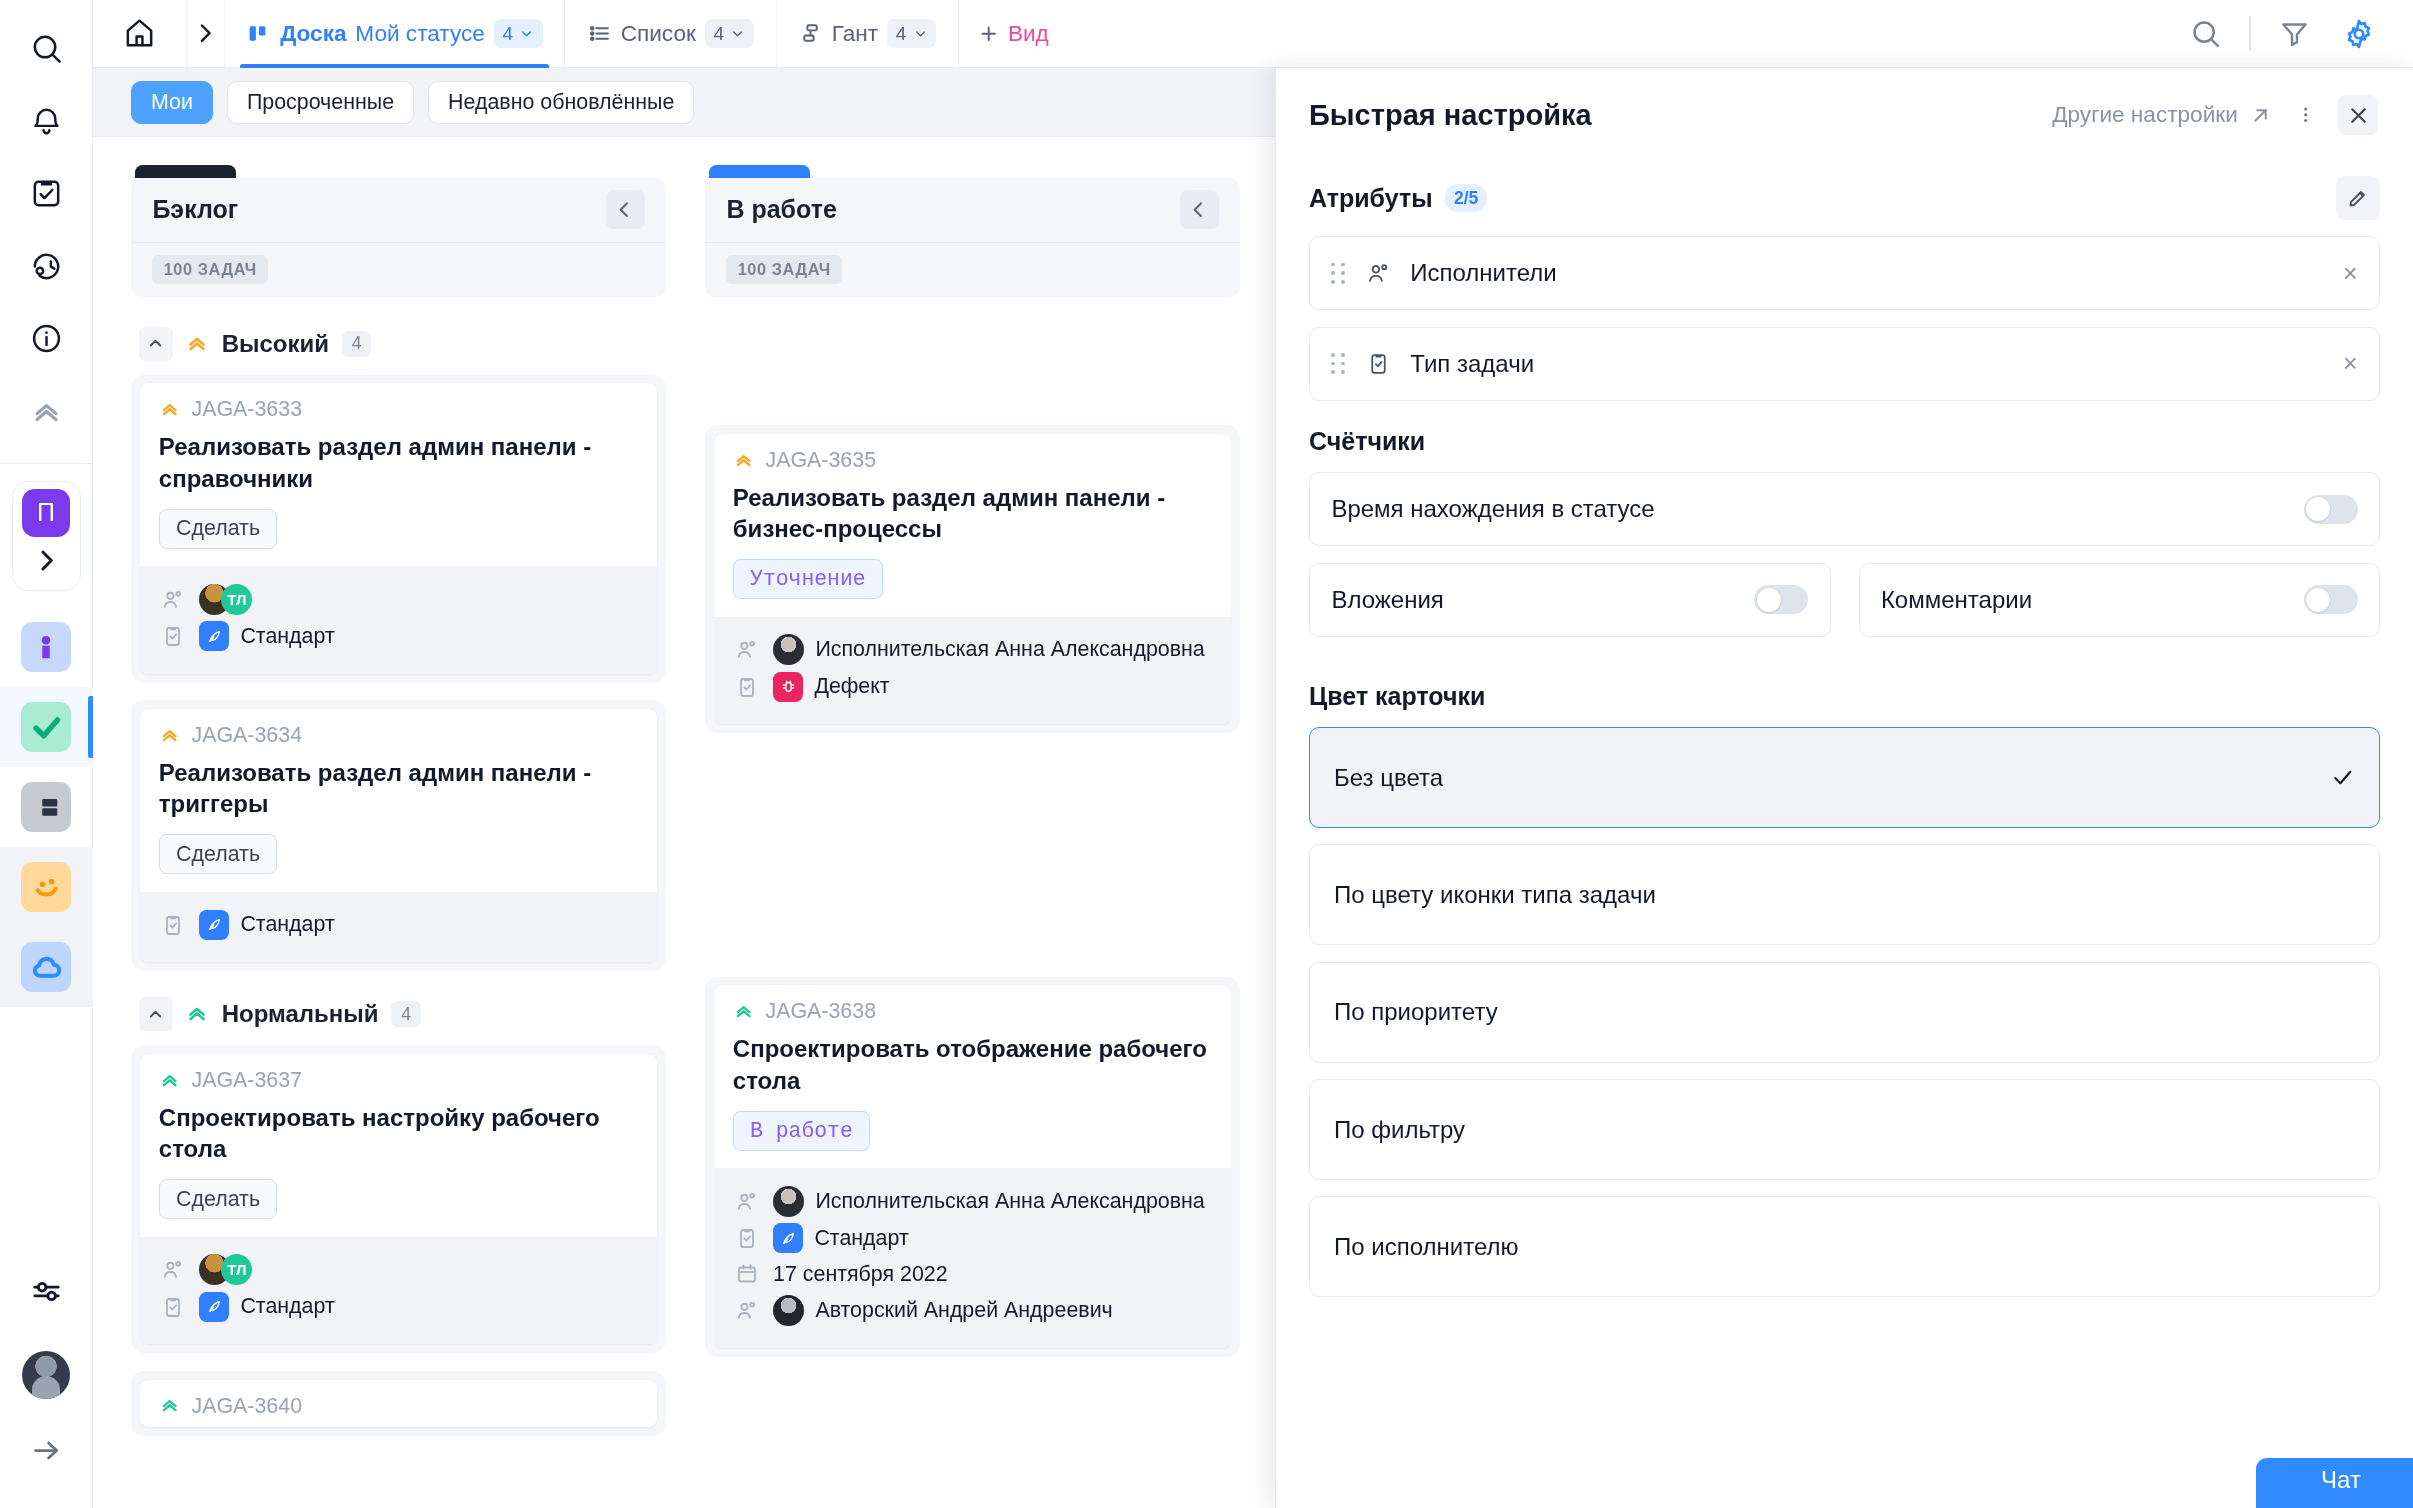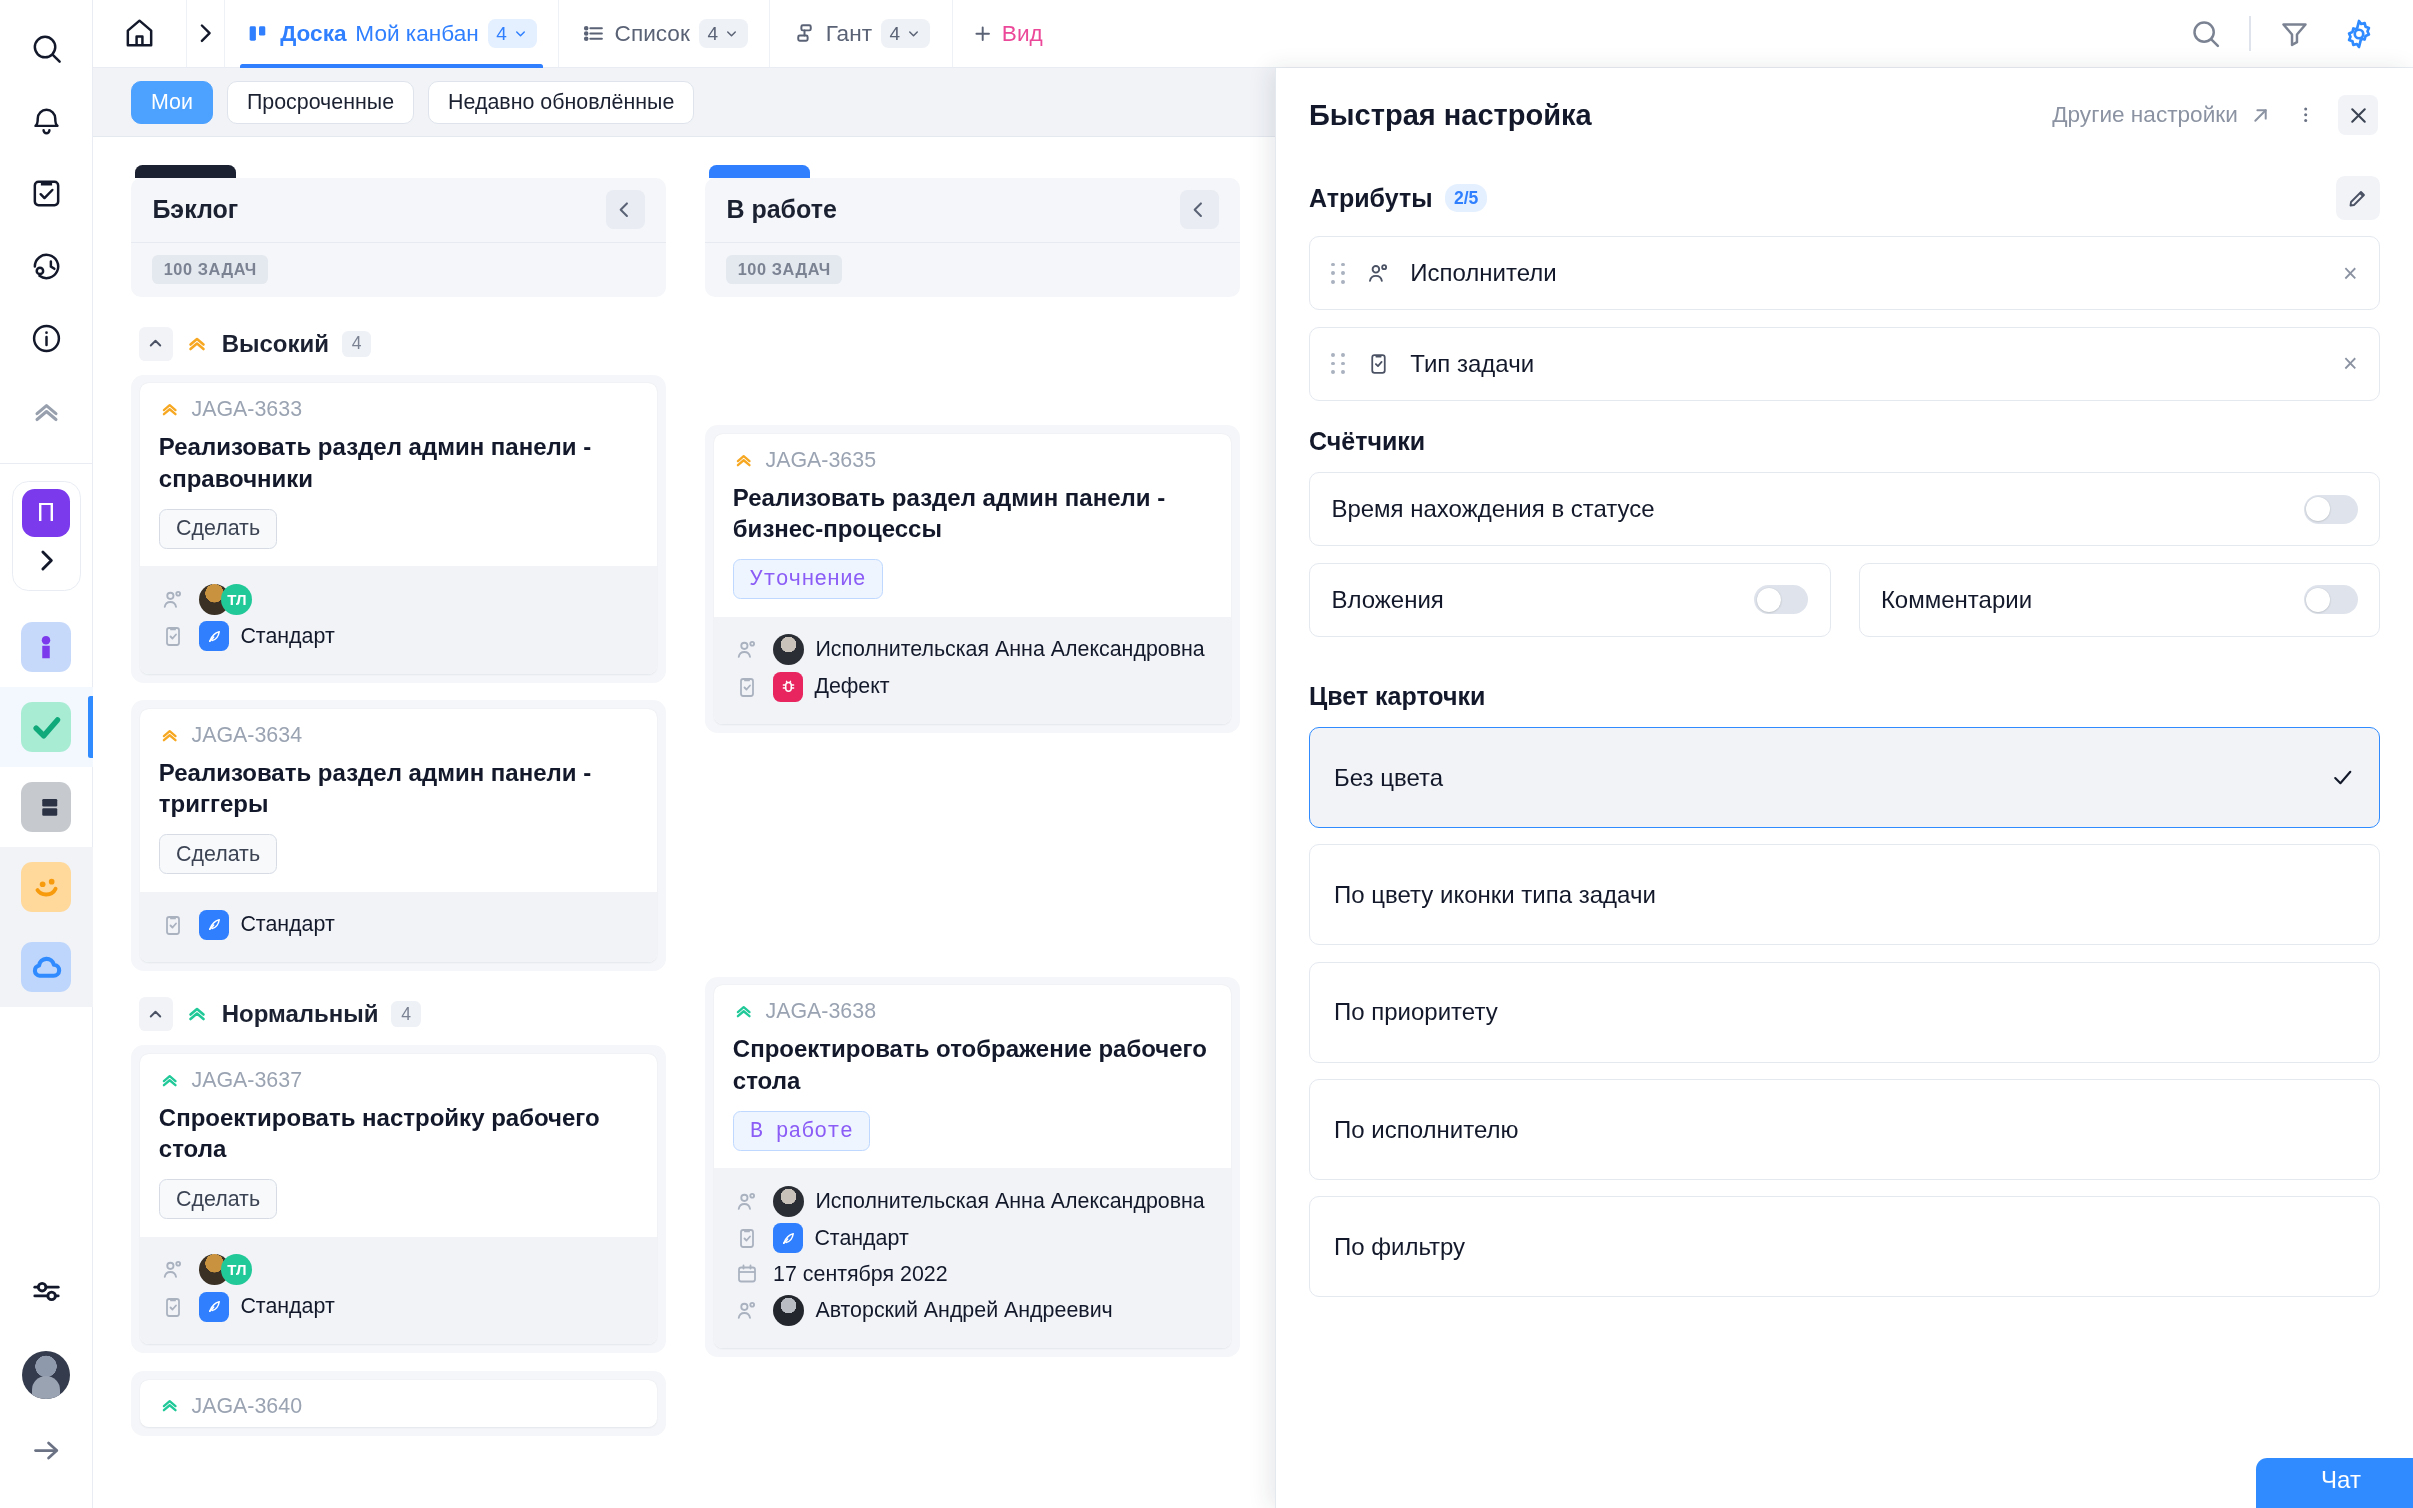--- a/index.html
+++ b/index.html
@@ -401,21 +401,21 @@
 
       <nav class="tabs">
         <div class="tab active">
           <span>
             <svg width="25" height="25" viewBox="0 0 24 24">
                 <rect x="3.5" y="5" width="6" height="14" rx="1.4" fill="#2f7fff"></rect>
                 <rect x="12.5" y="5" width="6" height="9" rx="1.4" fill="#2f7fff"></rect>
               </svg>
           </span>
           <span class="tab-strong">Доска</span>
-          <span class="tab-sub">Мой канбан</span>
+          <span class="tab-sub">Мой статусе</span>
           <span class="cnt-pill">
             <span>4</span>
             <svg width="15" height="15" viewBox="0 0 24 24" fill="none" stroke="currentColor" stroke-width="2.3" stroke-linecap="round" stroke-linejoin="round">
                 <path d="M6 9.5l6 6 6-6"></path>
               </svg>
           </span>
         </div>
         <div class="tab">
           <span>
             <svg width="25" height="25" viewBox="0 0 24 24" fill="none" stroke="#5a6275" stroke-width="2" stroke-linecap="round">
@@ -951,24 +951,24 @@
               </svg>
           </span>
         </div>
         <div class="opt">
           <span>По цвету иконки типа задачи</span>
         </div>
         <div class="opt">
           <span>По приоритету</span>
         </div>
         <div class="opt">
+          <span>По фильтру</span>
+        </div>
+        <div class="opt">
           <span>По исполнителю</span>
-        </div>
-        <div class="opt">
-          <span>По фильтру</span>
         </div>
       </div>
     </aside>
 
     <div class="chat-fab">Чат</div>
   </div>
 </div>
 
 
 </body></html>

